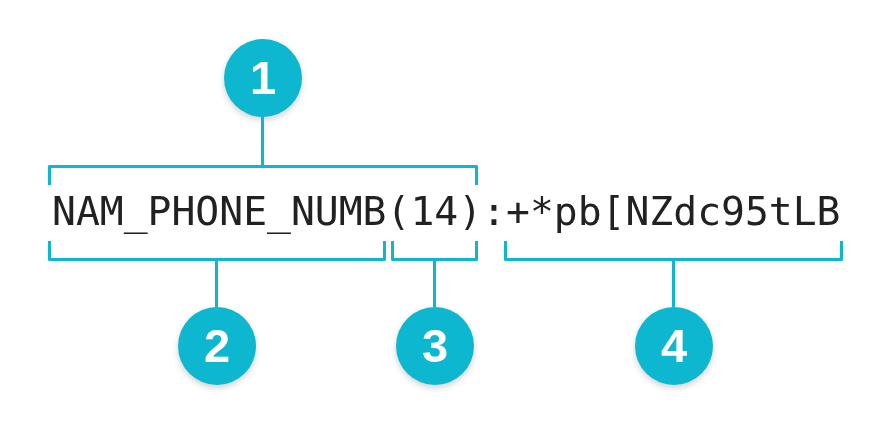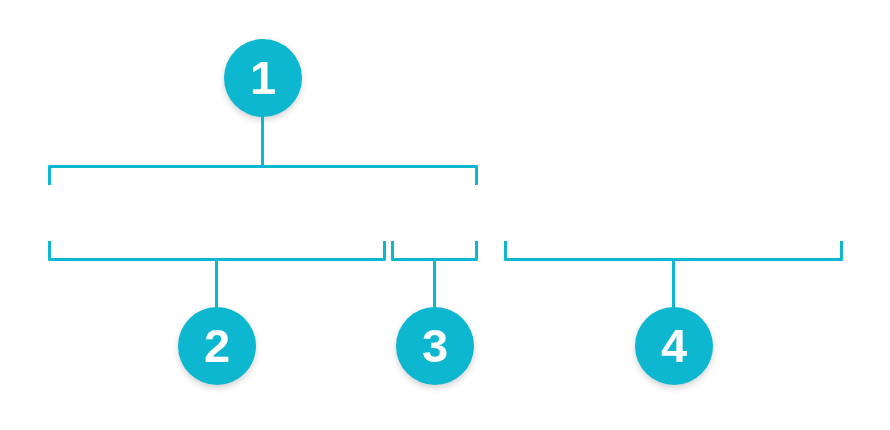--- a/index.html
+++ b/index.html
@@ -65,20 +65,21 @@
 <body>
 
 <div class="stage">
 
   <div class="badge g1">
     <span>1</span>
   </div>
   <div class="stem s1"></div>
   <div class="bracket top b1"></div>
 
+  <div class="code">NAM_PHONE_NUMB(14):+*pb[NZdc95tLB</div>
 
   <div class="bracket bottom b2"></div>
   <div class="stem s2"></div>
   <div class="badge g2">
     <span>2</span>
   </div>
 
   <div class="bracket bottom b3"></div>
   <div class="stem s3"></div>
   <div class="badge g3">

